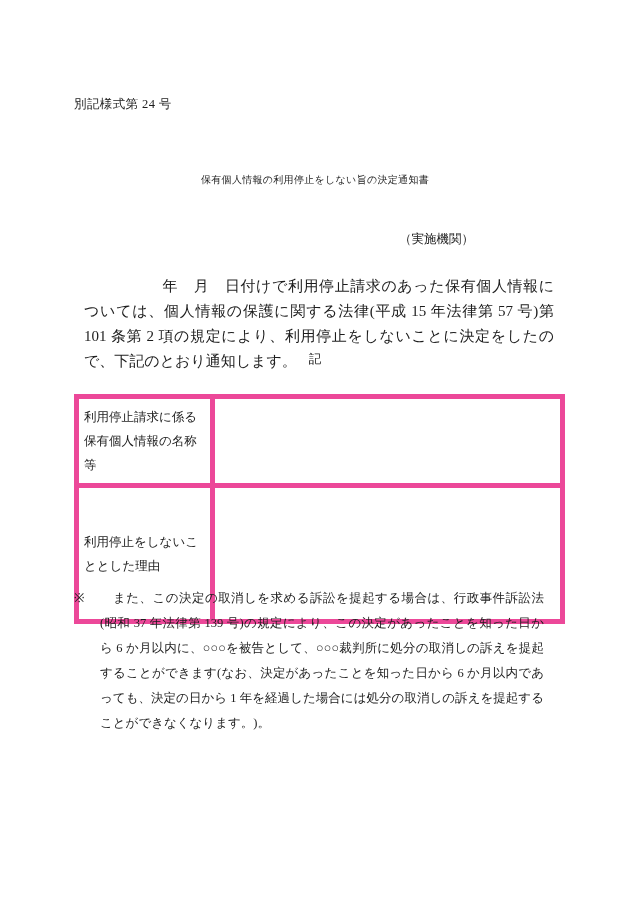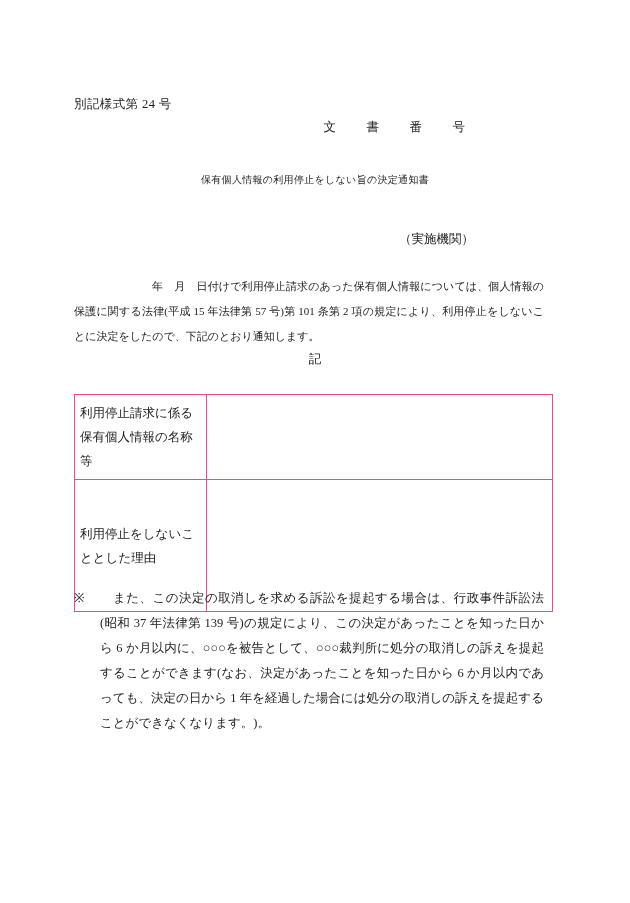--- a/index.html
+++ b/index.html
@@ -73,24 +73,24 @@
   }
   .agency {
     position: absolute;
     right: 66px;
     top: 231px;
     font-size: 12.5px;
     white-space: nowrap;
   }
   .body-para {
     position: absolute;
-    left: 74px;
+    left: 84px;
     top: 274px;
     width: 470px;
-    font-size: 11px;
+    font-size: 15px;
     line-height: 25px;
     text-align: justify;
     text-justify: inter-character;
   }
   .body-para .lead {
     display: inline-block;
     width: 78px;
   }
   .ki {
     position: absolute;
@@ -103,21 +103,21 @@
   
   .info-table {
     position: absolute;
     left: 74px;
     top: 394px;
     width: 469px;
     border-collapse: collapse;
     table-layout: fixed;
   }
   .info-table td {
-    border: 1px solid #ec4899;
+    border: 5px solid #ec4899;
     font-size: 12.5px;
     line-height: 24px;
     padding: 0;
     vertical-align: middle;
   }
   .info-table td.label {
     width: 122px;
     padding: 6px 4px 6px 5px;
     word-break: break-all;
   }
@@ -155,21 +155,20 @@
   }
 </style>
 </head>
 <body>
 
 <div class="page">
 
   <div class="form-no">別記様式第 24 号</div>
 
   <div class="docnum-block">
-    <span class="docnum-line-1">文　書　番　号</span>
   </div>
 
   <div class="doc-title">保有個人情報の利用停止をしない旨の決定通知書</div>
 
 
   <div class="agency">（実施機関）</div>
 
   <div class="body-para"><span class="lead"></span><span>年　月　日付けで利用停止請求のあった保有個人情報については、個人情報の保護に関する法律(平成 15 年法律第 57 号)第 101 条第 2 項の規定により、利用停止をしないことに決定をしたので、下記のとおり通知します。</span></div>
 
   <div class="ki">記</div>

